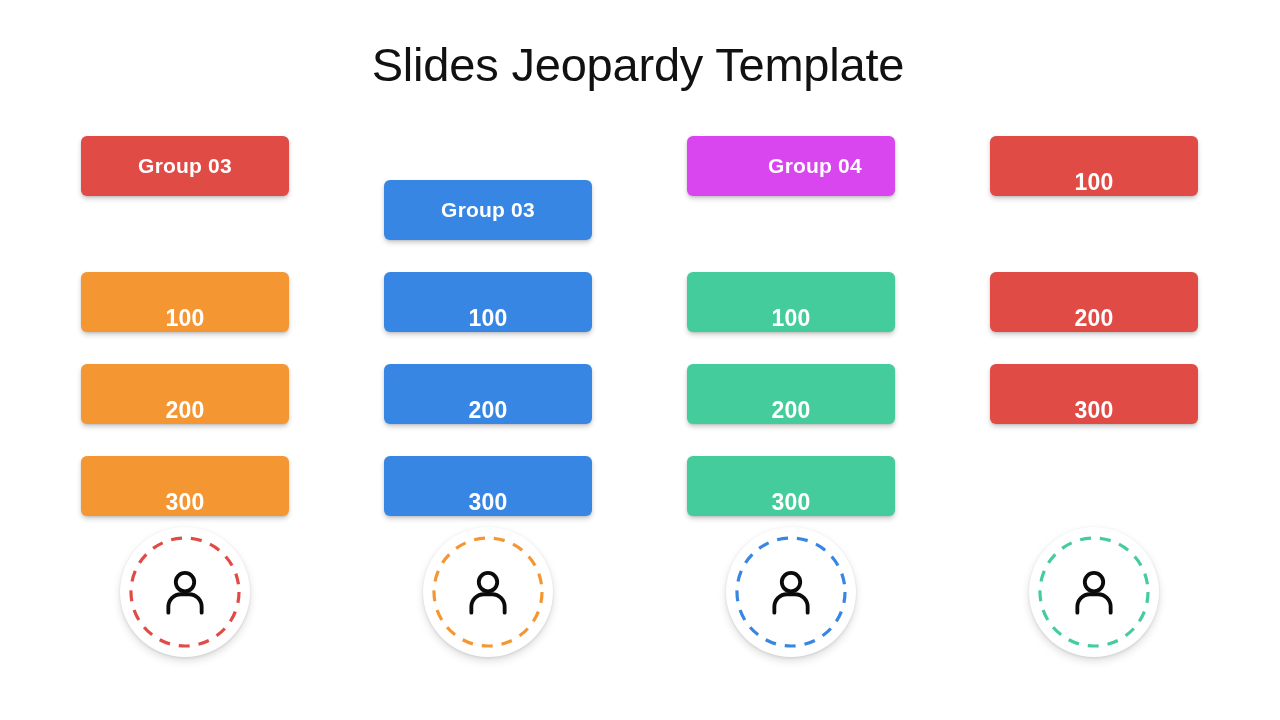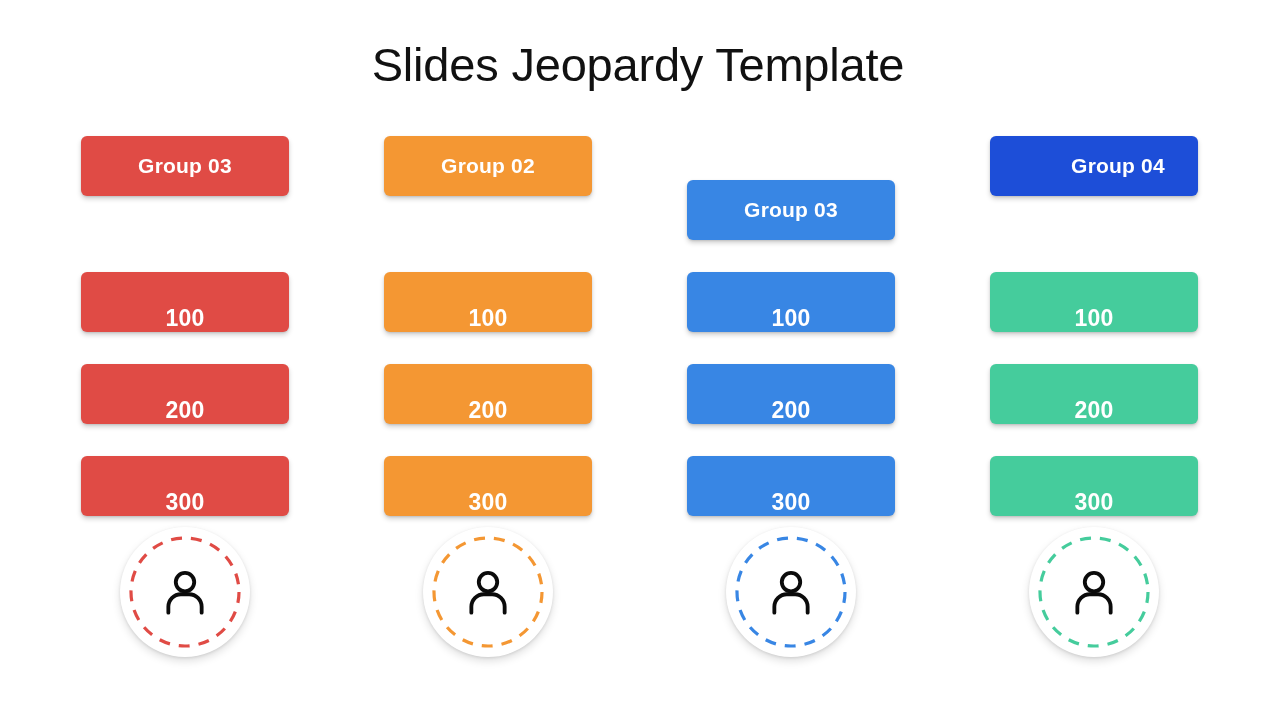--- a/index.html
+++ b/index.html
@@ -115,27 +115,24 @@
 
 <div id="slide" style="background: rgb(255, 255, 255);">
 
   <div id="slide-title">Slides Jeopardy Template</div>
 
   <div id="board">
 
     <div class="cell header" style="background: rgb(224, 75, 69);">
       <span>Group 03</span>
     </div>
-    <div class="cell header" style="background: rgb(244, 151, 51);">
-      <span>Group 02</span>
-    </div>
     <div class="cell header" style="background: rgb(56, 134, 228); margin-top: 44px;">
       <span>Group 03</span>
     </div>
-    <div class="cell header" style="background: #1d4ed8; padding-left: 48px;">
+    <div class="cell header" style="background: #d946ef; padding-left: 48px;">
       <span>Group 04</span>
     </div>
 
     <div class="cell value" style="background: rgb(224, 75, 69);">
       <span>100</span>
     </div>
     <div class="cell value" style="background: rgb(244, 151, 51);">
       <span>100</span>
     </div>
     <div class="cell value" style="background: rgb(56, 134, 228);">

